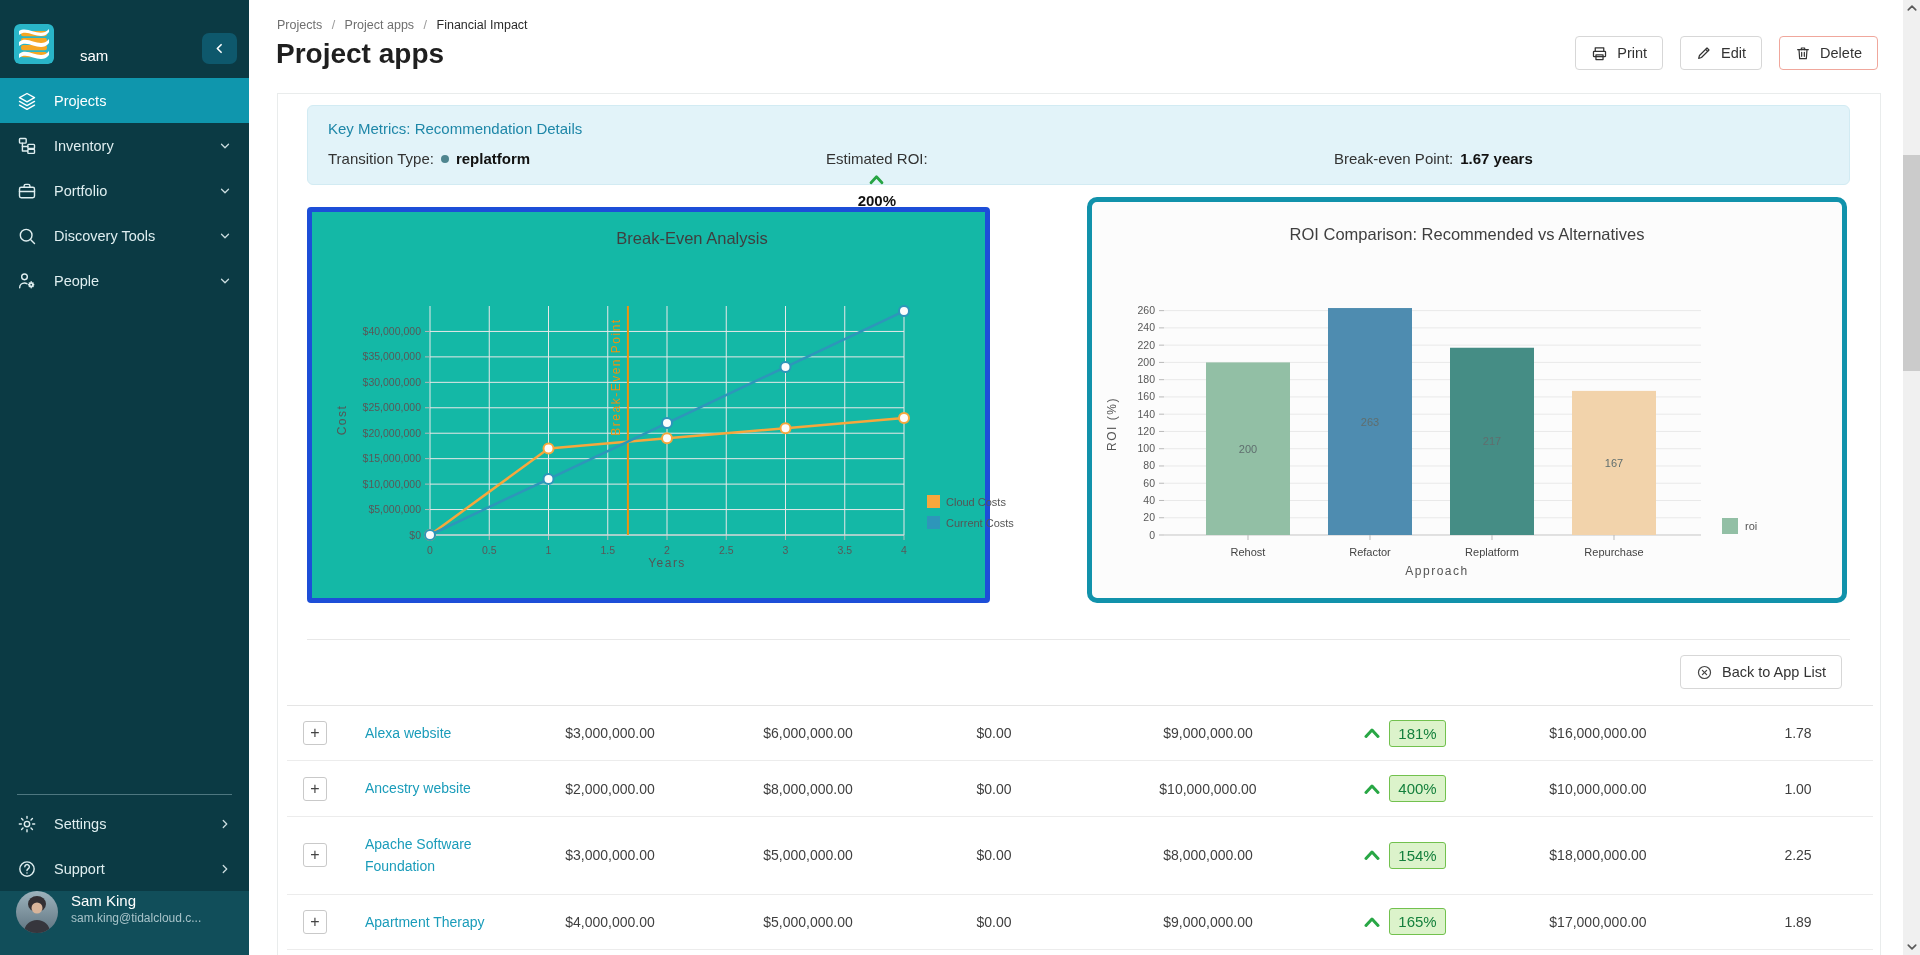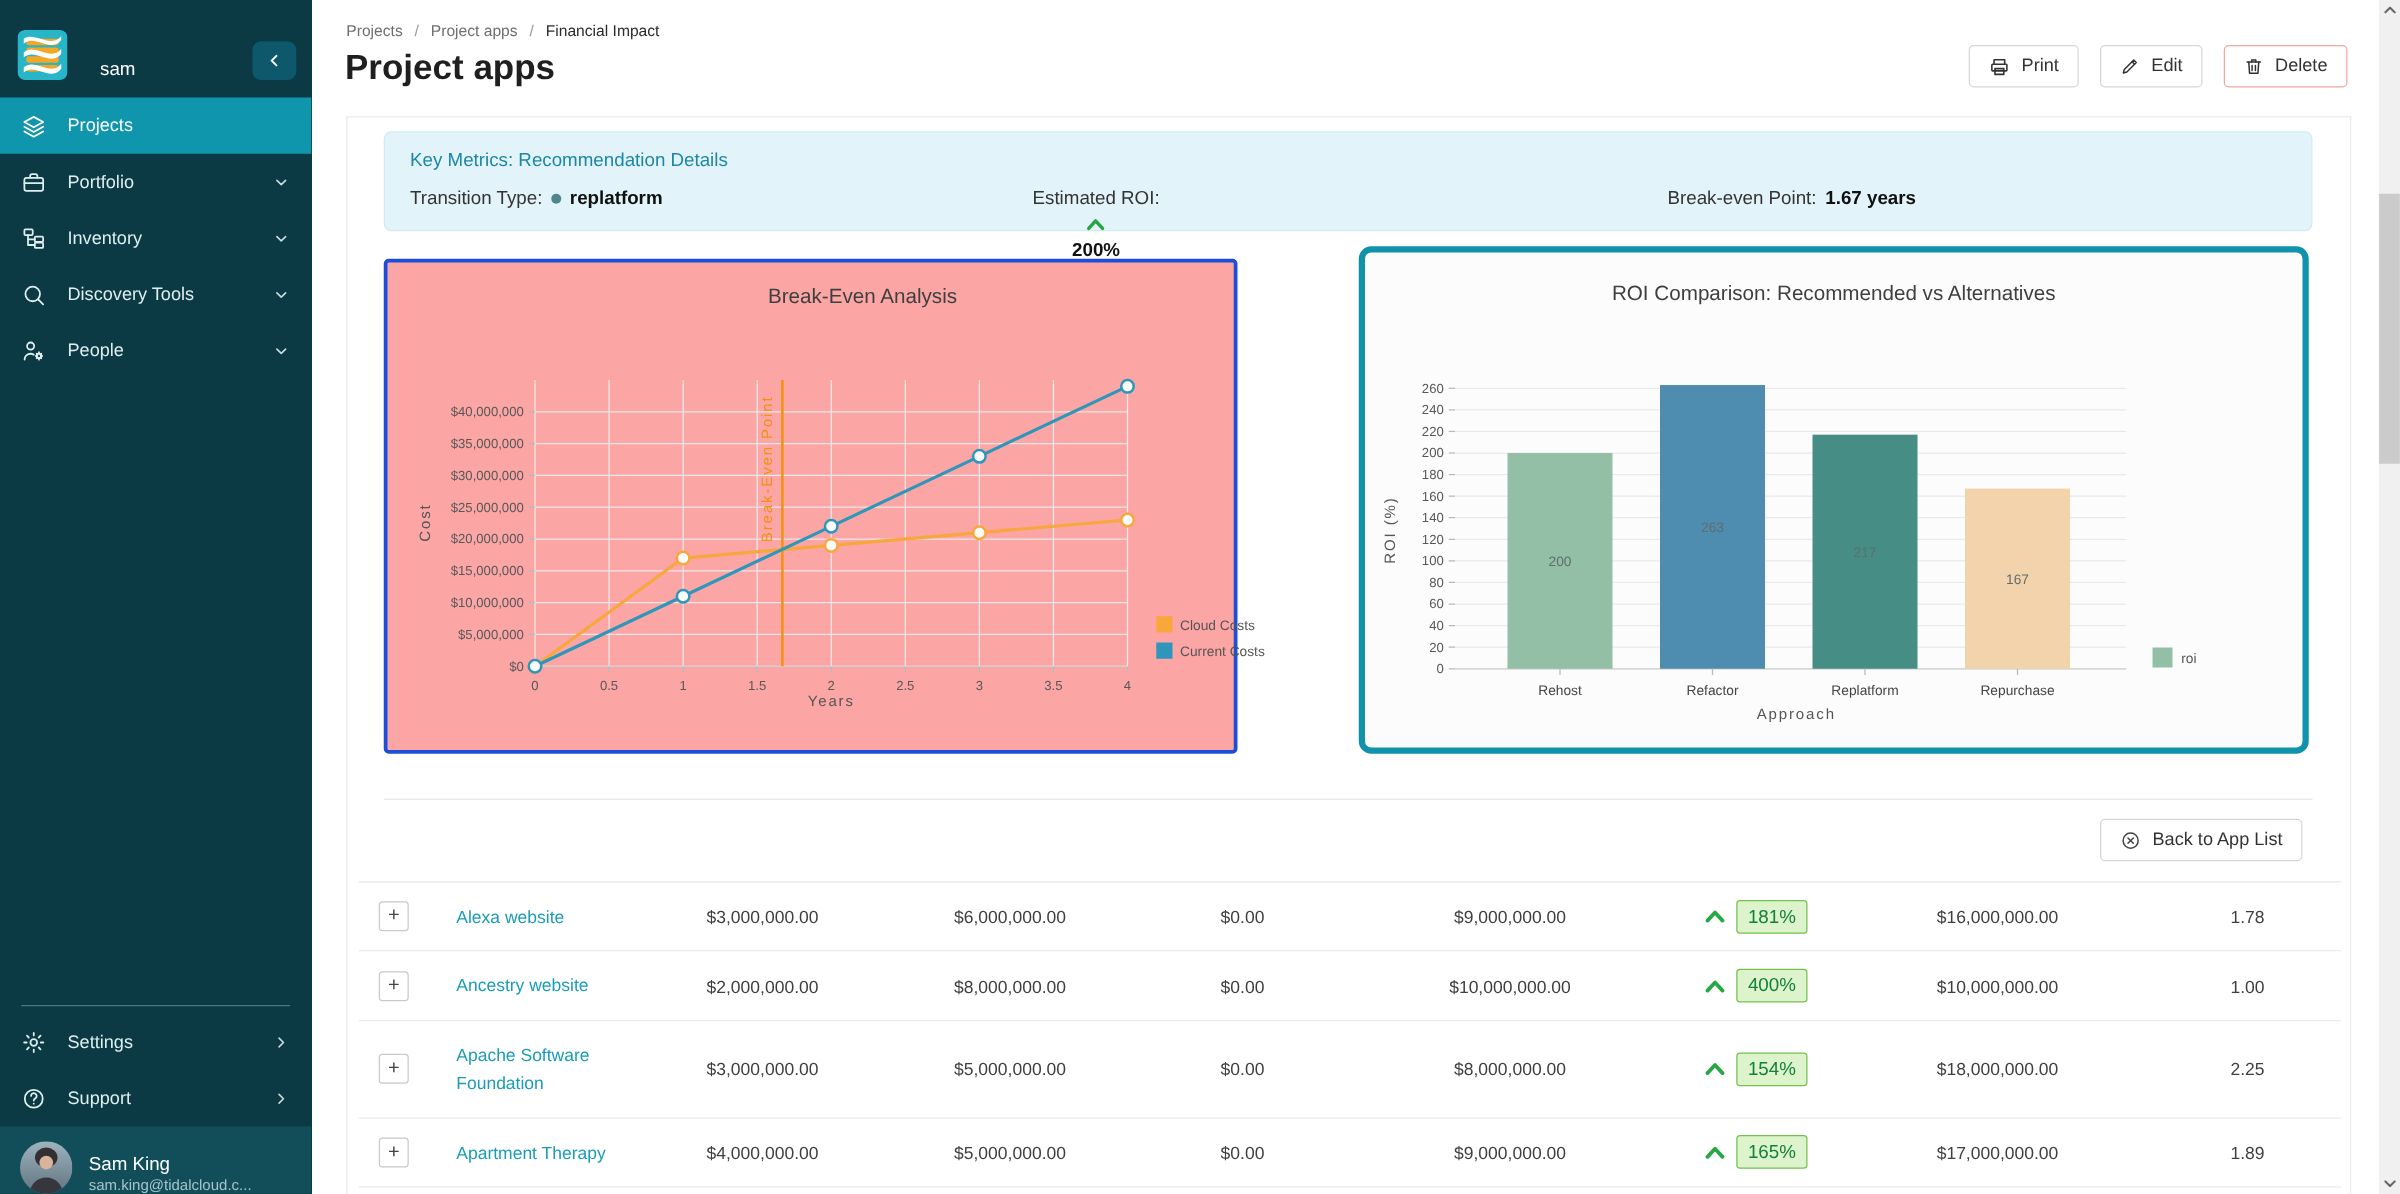--- a/index.html
+++ b/index.html
@@ -15,21 +15,21 @@
   .collapse-btn { width:35px; height:31px; background:#0e586c; border:none; border-radius:7px;
     color:#fff; display:flex; align-items:center; justify-content:center; cursor:pointer; }
   .nav { margin-top:14px; }
   .nav-item { height:45px; display:flex; align-items:center; padding:0 17px; gap:17px;
     font-size:14.5px; cursor:pointer; }
   .nav-item.active { background:#0f96ad; color:#fff; }
   .nav-item .ico { width:20px; height:20px; flex:0 0 20px; }
   .nav-item .chev { margin-left:auto; width:14px; height:14px; opacity:.9; }
   .sb-footer { margin-top:auto; }
   .sb-divider { border-top:1px solid rgba(160,195,202,.45); margin:0 17px 6px 17px; }
-  .user-card { background:#114e5a; height:54px; display:flex; align-items:flex-end;
+  .user-card { background:#114e5a; height:64px; display:flex; align-items:flex-start;
     padding:0 16px; gap:13px; }
   .avatar { width:42px; height:42px; border-radius:50%; overflow:hidden; flex:0 0 42px; }
   .user-name { font-size:15px; color:#fff; line-height:1.3; }
   .user-email { font-size:12px; color:#a8c3c9; }
 
   
   .main { position:absolute; left:249px; top:0; width:1654px; height:955px; background:#fff; }
   .breadcrumb { position:absolute; left:28px; top:18px; font-size:12.5px; color:#6f6f6f; }
   .breadcrumb .crumb { color:#6f6f6f; cursor:pointer; }
   .breadcrumb .sep { margin:0 6px; color:#9a9a9a; }
@@ -46,21 +46,21 @@
     background:#fff; border:1px solid #e9ecec; border-bottom:none; }
   .metrics { position:absolute; left:29px; top:11px; width:1543px; height:80px;
     background:#e2f3f9; border:1px solid #d2ebf3; border-radius:6px; }
   .metrics-title { position:absolute; left:20px; top:14px; font-size:15px; color:#1e87a8;text-align:center; }
   .metric { position:absolute; top:44px; font-size:15px; color:#333; display:flex;
     align-items:center; gap:7px; }
   .metric b { color:#111; }
   .tt-dot { width:8px; height:8px; border-radius:50%; background:#4e858f; display:inline-block; }
 
   .chart-card-left { position:absolute; left:29px; top:113px; width:683px; height:396px;
-    background:#fca5a5; border:3px solid #1d4ed8; border-radius:4px; }
+    background:#14b8a6; border:5px solid #1d4ed8; border-radius:4px; }
   .chart-card-right { position:absolute; left:809px; top:103px; width:760px; height:406px;
     background:#fcfcfc; border:5px solid #1192ab; border-radius:10px; }
   svg text { font-family:"Liberation Sans", sans-serif; }
   .ct { font-size:16.5px; fill:#3f3f3f; text-anchor:middle; }
   .tick { font-size:10.5px; fill:#585858; }
   .axlab { font-size:12px; fill:#555; letter-spacing:1.5px; }
   .leg { font-size:11px; fill:#555; }
   .barval { font-size:11px; fill:#5f6e6e; text-anchor:middle; }
 
   .divider1 { position:absolute; left:29px; top:545px; width:1543px; border-top:1px solid #e8e8e8; }
@@ -115,38 +115,38 @@
     <div class="nav-item active">
       <svg class="ico" viewBox="0 0 24 24" fill="none" stroke="currentColor" stroke-width="1.7" stroke-linecap="round" stroke-linejoin="round">
           <path d="M12 3 3 8l9 5 9-5-9-5z"></path>
           <path d="M3 12.5l9 5 9-5"></path>
           <path d="M3 17l9 5 9-5"></path>
         </svg>
       <span>Projects</span>
     </div>
     <div class="nav-item">
       <svg class="ico" viewBox="0 0 24 24" fill="none" stroke="currentColor" stroke-width="1.7" stroke-linecap="round" stroke-linejoin="round">
-          <rect x="3" y="7.5" width="18" height="12.5" rx="2"></rect>
-          <path d="M8.5 7.5V6a2 2 0 0 1 2-2h3a2 2 0 0 1 2 2v1.5"></path>
-          <path d="M3 12.5h18"></path>
-        </svg>
-      <span>Portfolio</span>
-      <svg class="chev" viewBox="0 0 24 24" fill="none" stroke="currentColor" stroke-width="2.2" stroke-linecap="round" stroke-linejoin="round">
-          <polyline points="6 9 12 15 18 9"></polyline>
-        </svg>
-    </div>
-    <div class="nav-item">
-      <svg class="ico" viewBox="0 0 24 24" fill="none" stroke="currentColor" stroke-width="1.7" stroke-linecap="round" stroke-linejoin="round">
           <rect x="3" y="3" width="8" height="5.5" rx="1"></rect>
           <path d="M6.5 8.5V18h6.5"></path>
           <path d="M6.5 12.5H13"></path>
           <rect x="13" y="10" width="8" height="5" rx="1"></rect>
           <rect x="13" y="15.8" width="8" height="5" rx="1"></rect>
         </svg>
       <span>Inventory</span>
+      <svg class="chev" viewBox="0 0 24 24" fill="none" stroke="currentColor" stroke-width="2.2" stroke-linecap="round" stroke-linejoin="round">
+          <polyline points="6 9 12 15 18 9"></polyline>
+        </svg>
+    </div>
+    <div class="nav-item">
+      <svg class="ico" viewBox="0 0 24 24" fill="none" stroke="currentColor" stroke-width="1.7" stroke-linecap="round" stroke-linejoin="round">
+          <rect x="3" y="7.5" width="18" height="12.5" rx="2"></rect>
+          <path d="M8.5 7.5V6a2 2 0 0 1 2-2h3a2 2 0 0 1 2 2v1.5"></path>
+          <path d="M3 12.5h18"></path>
+        </svg>
+      <span>Portfolio</span>
       <svg class="chev" viewBox="0 0 24 24" fill="none" stroke="currentColor" stroke-width="2.2" stroke-linecap="round" stroke-linejoin="round">
           <polyline points="6 9 12 15 18 9"></polyline>
         </svg>
     </div>
     <div class="nav-item">
       <svg class="ico" viewBox="0 0 24 24" fill="none" stroke="currentColor" stroke-width="1.7" stroke-linecap="round" stroke-linejoin="round">
           <circle cx="11" cy="11" r="7"></circle>
           <line x1="16.5" y1="16.5" x2="21" y2="21"></line>
         </svg>
       <span>Discovery Tools</span>

